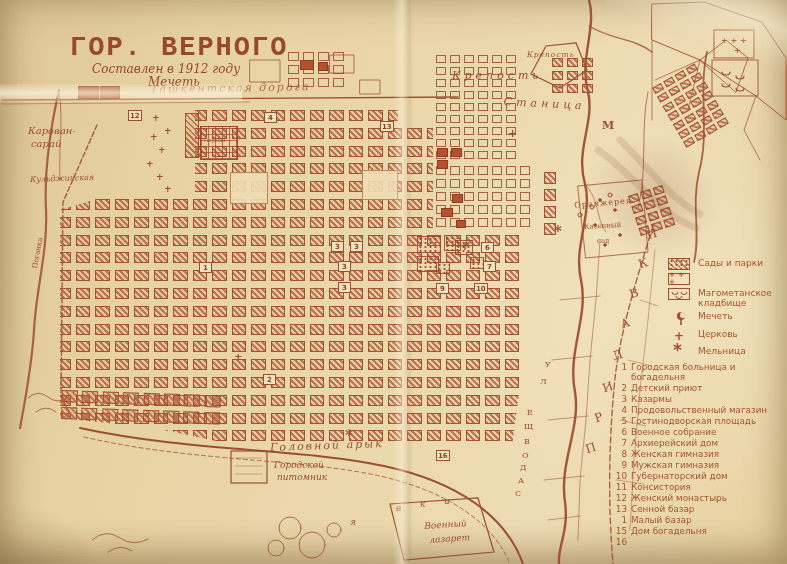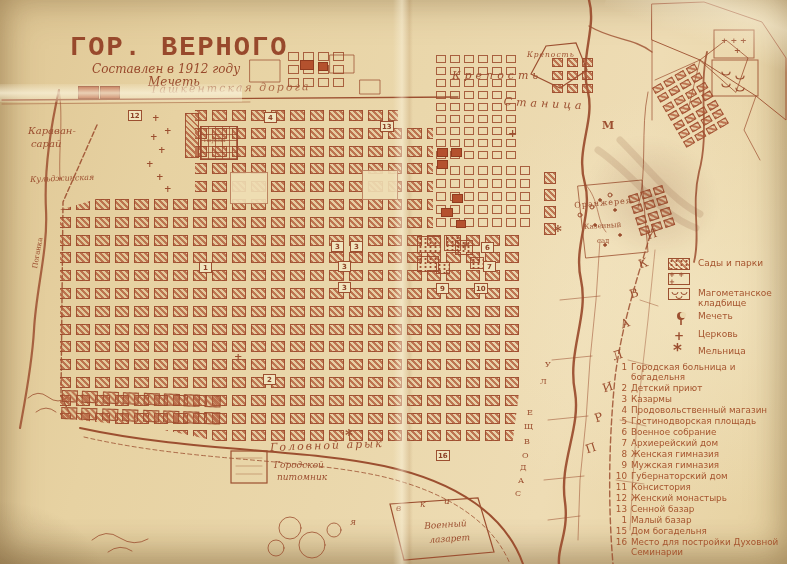--- a/index.html
+++ b/index.html
@@ -971,21 +971,20 @@
       <div class="idx-row">
         <span class="idx-n">1</span>
         <span class="idx-t">Малый базар</span>
       </div>
       <div class="idx-row">
         <span class="idx-n">15</span>
         <span class="idx-t">Дом богадельня</span>
       </div>
       <div class="idx-row">
         <span class="idx-n">16</span>
-        <span class="idx-t">Место для постройки Духовной Семинарии</span>
       </div>
     </div>
 
   <div class="tape"></div>
   <div class="fold-v"></div>
   <div class="fold-d"></div>
   <div class="smudge"></div>
   <div class="corner"></div>
 </div>
 

